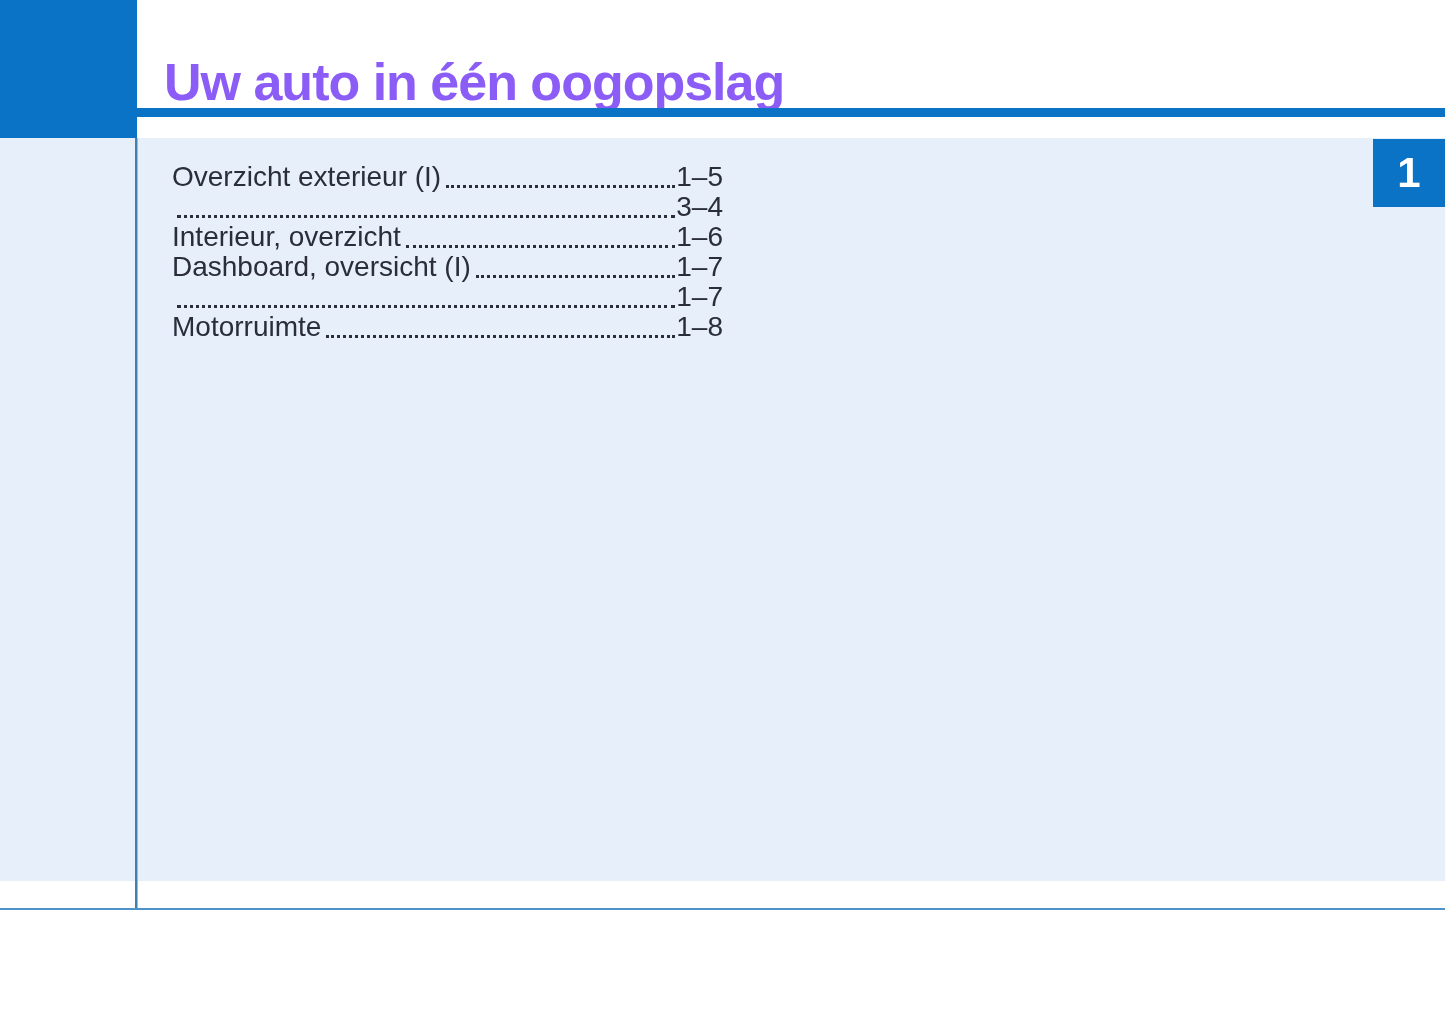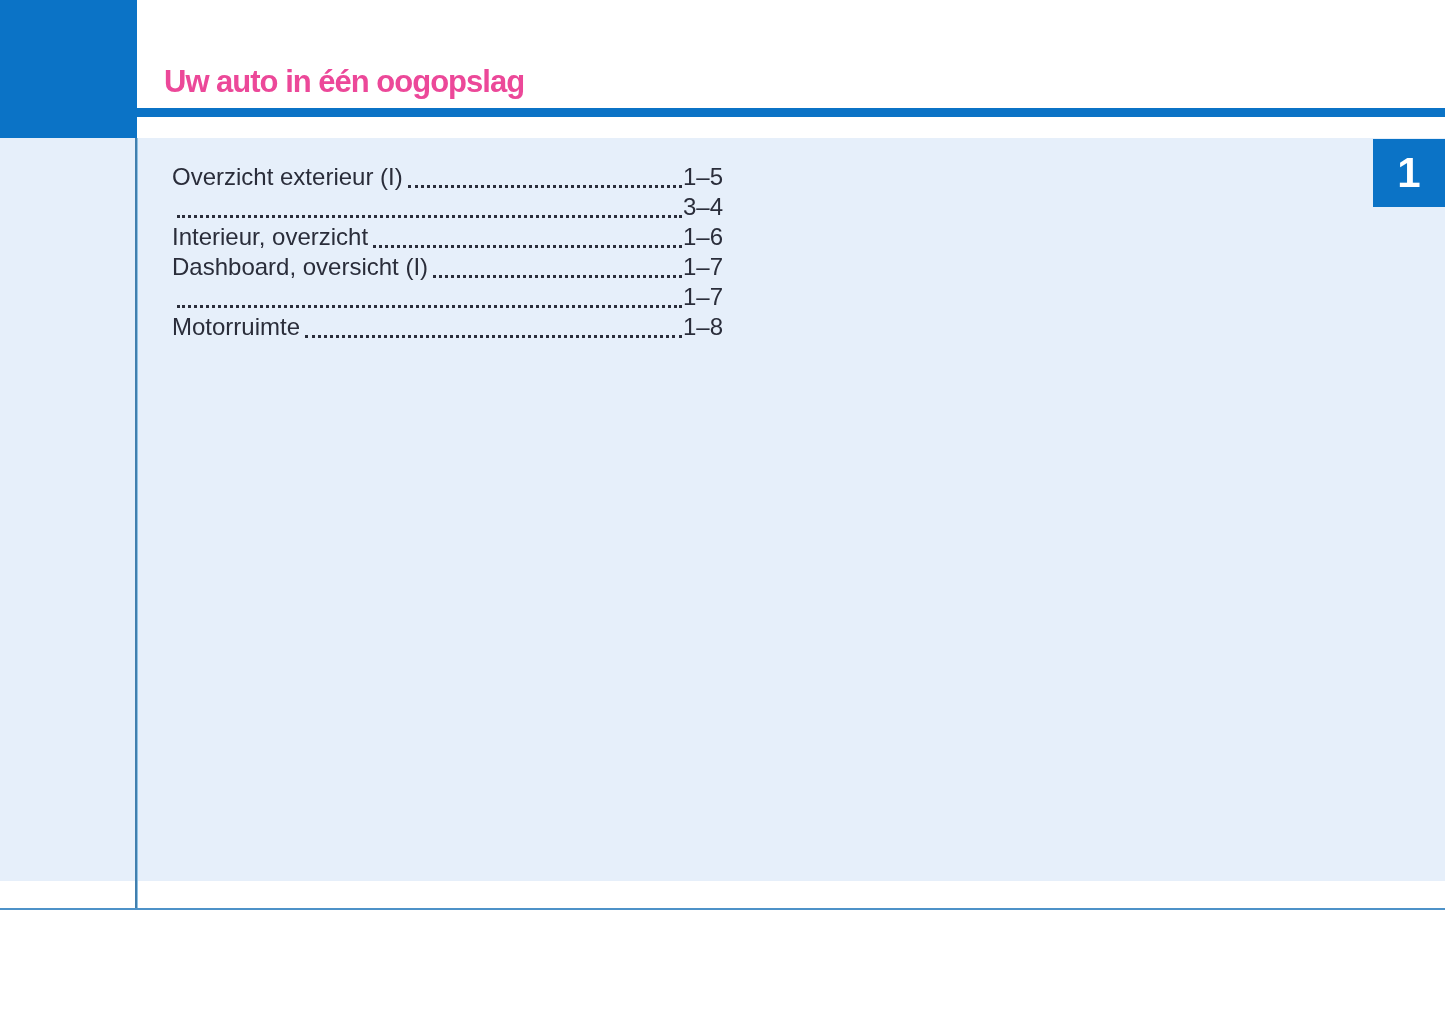--- a/index.html
+++ b/index.html
@@ -21,25 +21,25 @@
     left: 0; top: 0;
     width: 137px; height: 138px;
     background: #0b73c6;
   }
 
   
   .page-title {
     position: absolute;
     left: 164px; top: 60px;
     margin: 0;
-    font-size: 31px;
+    font-size: 52px;
     line-height: 44px;
     font-weight: bold;
     letter-spacing: -1px;
-    color: #ec4899;
+    color: #8b5cf6;
     white-space: nowrap;
   }
 
   
   .title-underline {
     position: absolute;
     left: 137px; right: 0; top: 108px;
     height: 9px;
     background: #0b73c6;
   }
@@ -92,21 +92,21 @@
 
   
   .toc {
     position: absolute;
     left: 172px; top: 162px;
     width: 551px;
   }
   .toc-row {
     display: flex;
     height: 30px;
-    font-size: 24px;
+    font-size: 28px;
     line-height: 30px;
     color: #2a2d3a;
   }
   .toc-label { white-space: nowrap; }
   .toc-page  { white-space: nowrap; }
   .toc-leader {
     flex: 1 1 auto;
     position: relative;
     min-width: 14px;
   }

